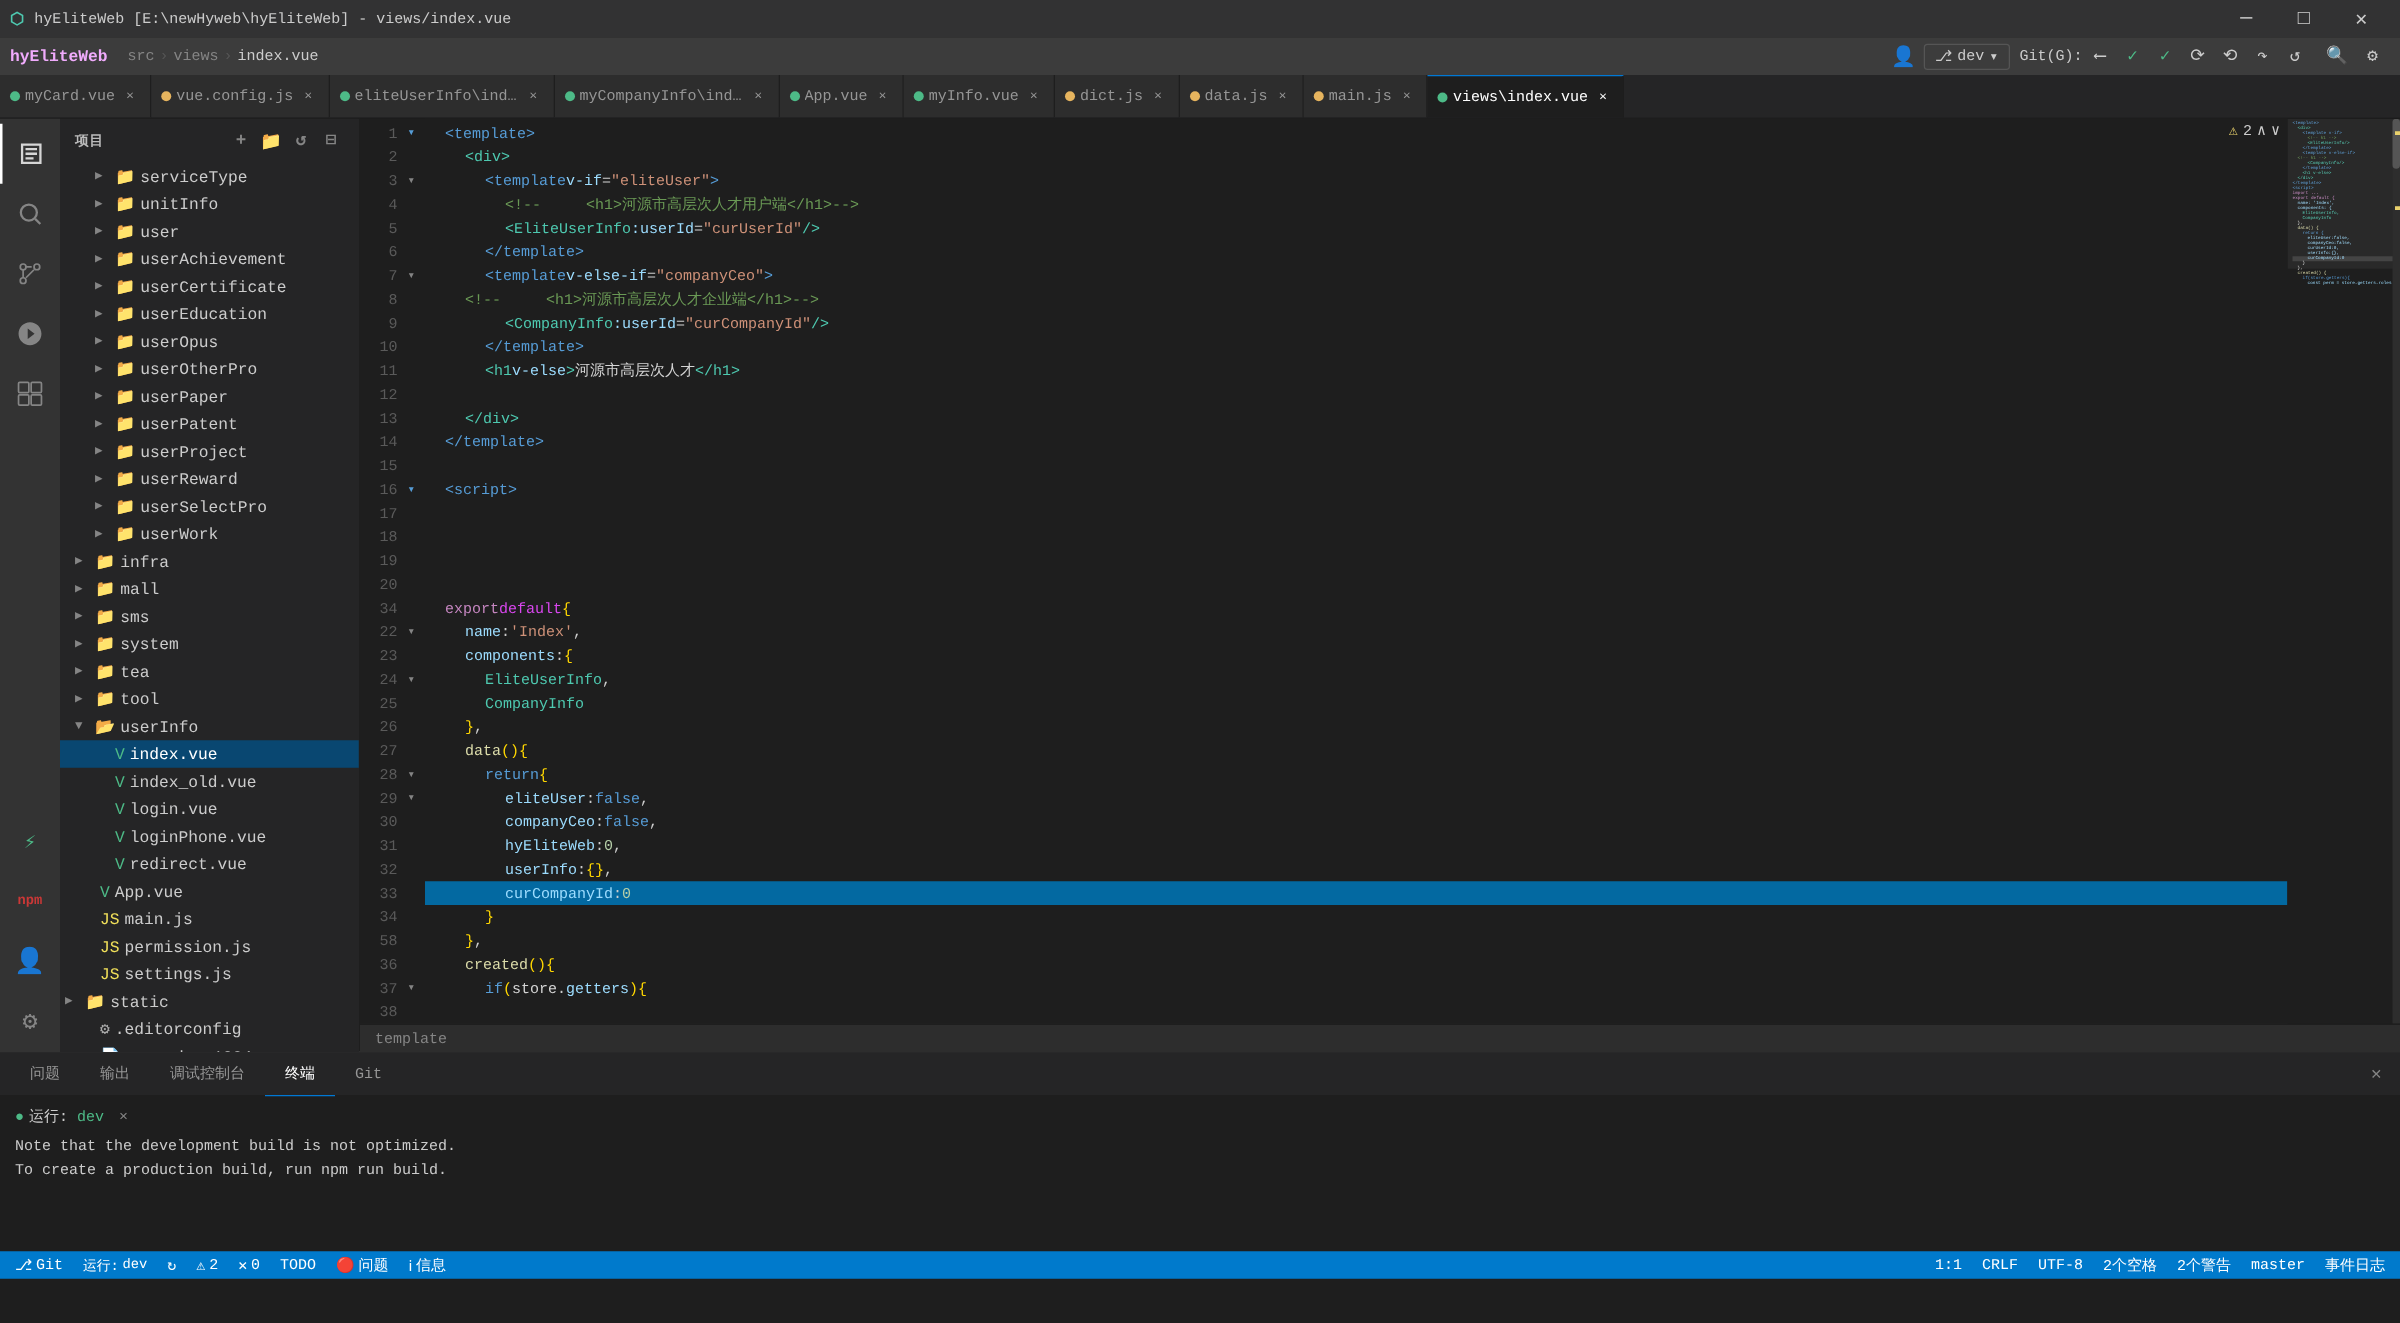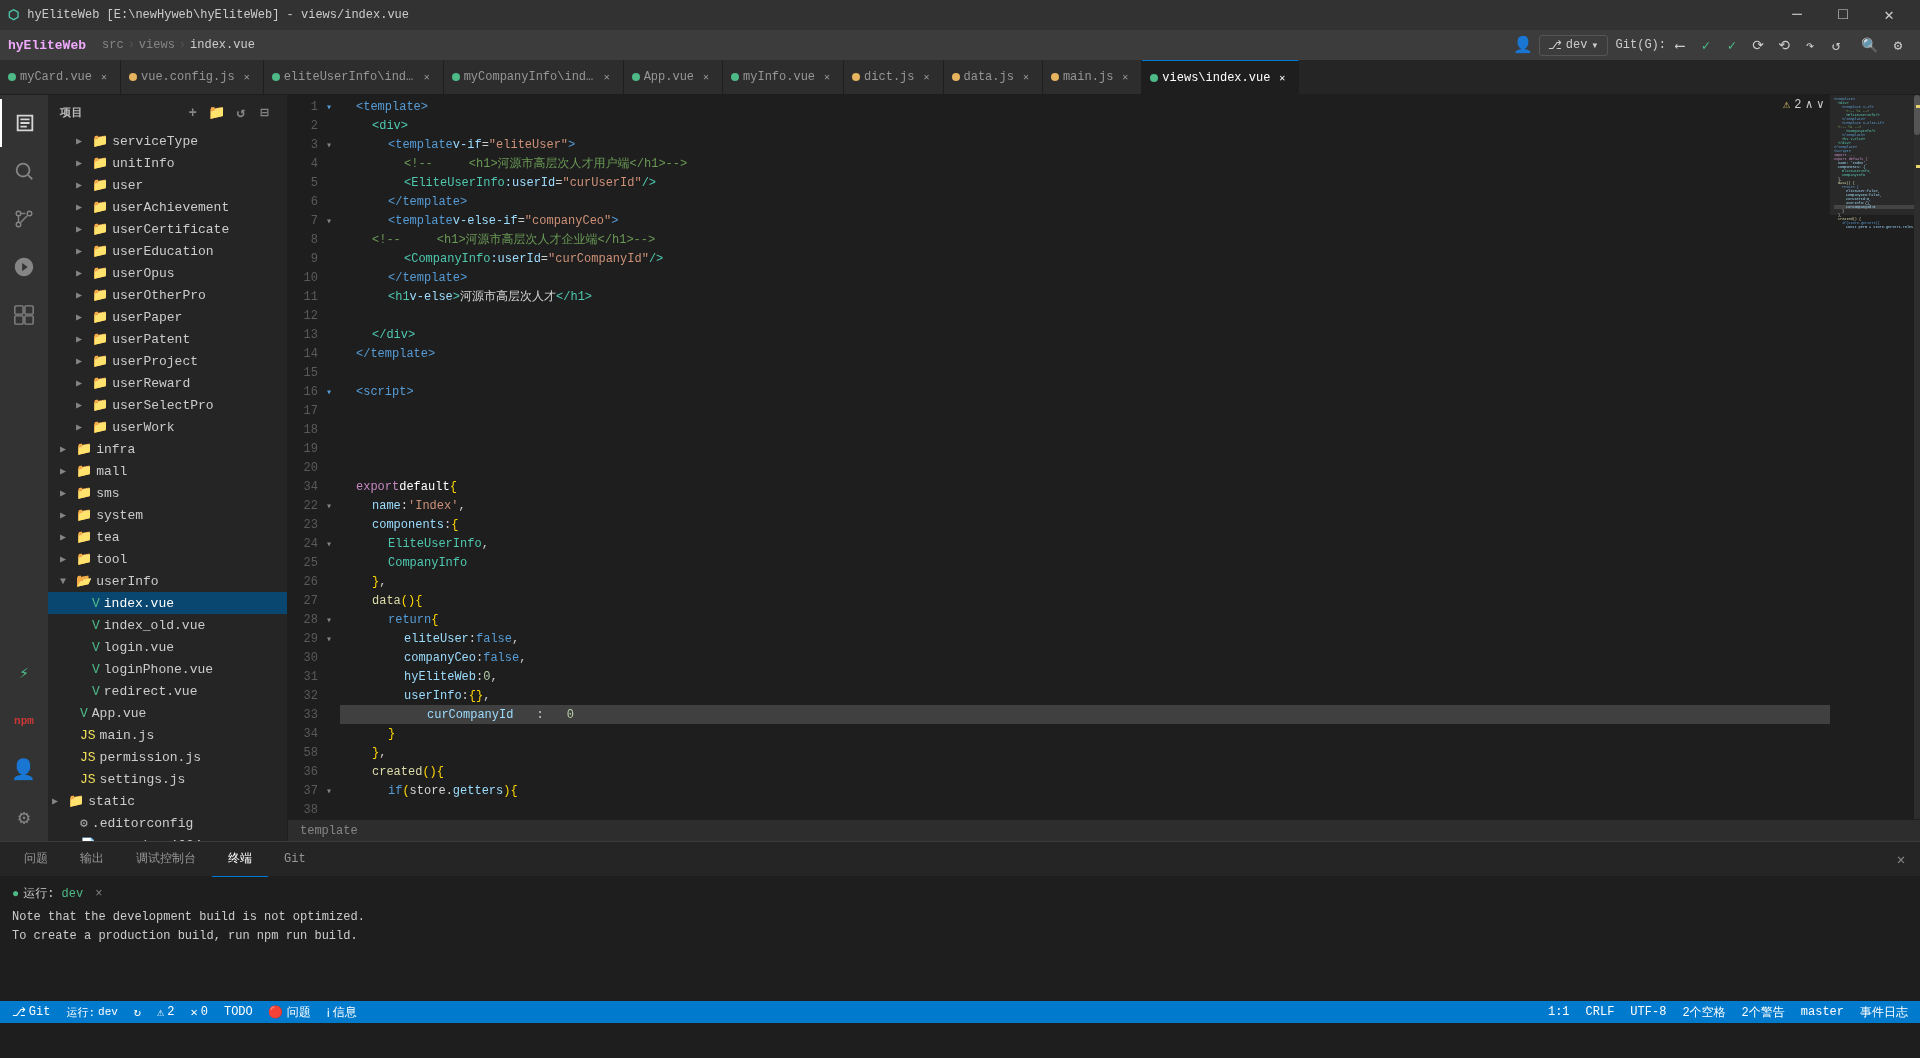--- a/index.html
+++ b/index.html
@@ -118,40 +118,40 @@
     }
 
     .code-line {
       height: 19px;
       display: flex;
       align-items: center;
       padding-left: 16px;
       white-space: pre;
       font-size: 12px;
     }
-    .code-line.active-line { background: #404040; gap: 23px; }
+    .code-line.active-line { background: #0369a1; }
 
     
     .tag { color: #4ec9b0; }
     .attr { color: #9cdcfe; }
     .val { color: #ce9178; }
     .kw { color: #569cd6; }
     .fn { color: #dcdcaa; }
     .num { color: #b5cea8; }
     .comment { color: #6a9955; }
     .bracket { color: #ffd700; }
     .punct { color: #cccccc; }
     .prop { color: #9cdcfe; }
     .bool { color: #569cd6; }
     .template-tag { color: #569cd6; }
     .component { color: #4ec9b0; }
     .script-tag { color: #569cd6; }
     .import-kw { color: #c586c0; }
     .export-kw { color: #c586c0; }
-    .default-kw { color: #ffffff; }
+    .default-kw { color: #d946ef; }
     .name-val { color: #ce9178; }
     .white { color: #d4d4d4; }
 
     
     #bottom-panel {
       height: 160px;
       background: #1e1e1e;
       border-top: 1px solid #3c3c3c;
       display: flex;
       flex-direction: column;

